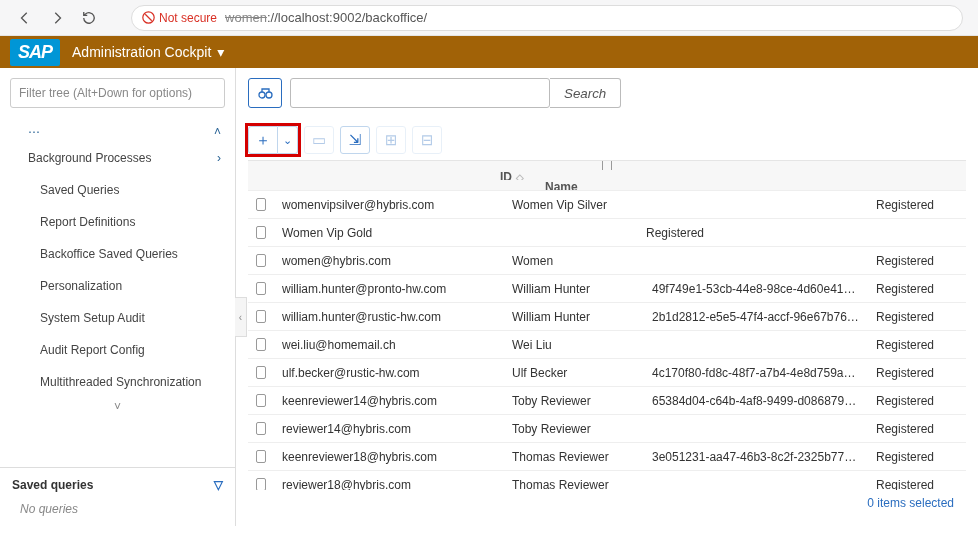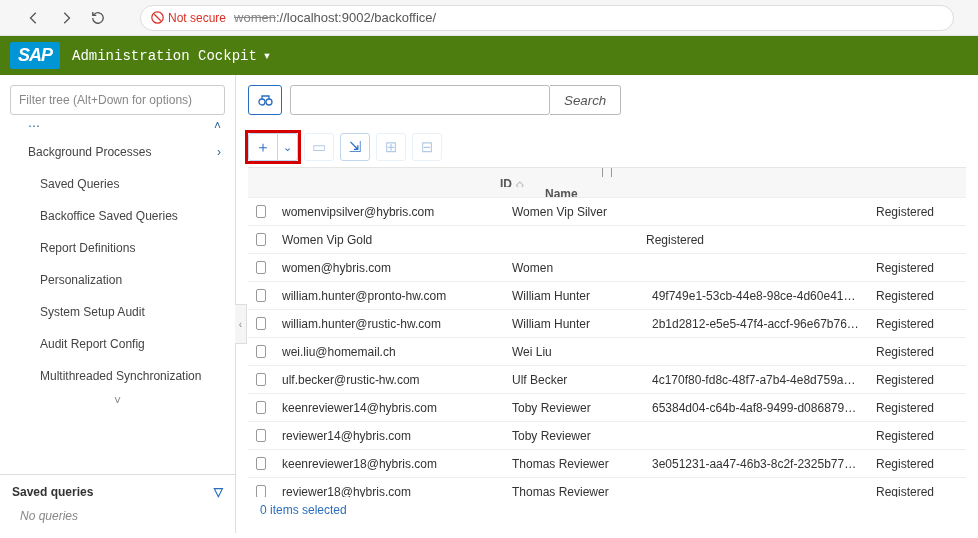--- a/index.html
+++ b/index.html
@@ -1,30 +1,30 @@
 <!DOCTYPE html>
 <html><head>
 <meta charset="utf-8">
 <style>
   * { margin: 0; padding: 0; box-sizing: border-box; }
   body { font-family: Arial, sans-serif; font-size: 12px; color: #333; background: #fff; width: 978px; height: 538px; overflow: hidden; }
-  .browser-bar { height: 36px; background: #f6f6f7; border-bottom: 1px solid #e5e5e5; display: flex; align-items: center; padding: 0 24px; gap: 12px; }
+  .browser-bar { height: 36px; background: #f6f6f7; border-bottom: 1px solid #e5e5e5; display: flex; align-items: center; padding: 0 15px; gap: 12px; }
   .nav-btn { width: 20px; height: 20px; display: flex; align-items: center; justify-content: center; color: #555; cursor: pointer; }
   .nav-btn svg { width: 14px; height: 14px; }
   .addr-wrapper { flex: 1; display: flex; align-items: center; background: #fff; border: 1px solid #ddd; border-radius: 16px; height: 26px; padding: 0 10px; gap: 8px; margin-left: 20px; }
   .warn { display: flex; align-items: center; gap: 4px; color: #d93025; font-size: 12px; }
   .warn svg { width: 13px; height: 13px; }
   .strike { text-decoration: line-through; color: #888; }
   .url { color: #555; font-size: 13px; }
-  .header { height: 39px; background: #4d7c0f; color: #fff; display: flex; align-items: center; padding: 0 10px; }
+  .header { height: 32px; background: #a16207; color: #fff; display: flex; align-items: center; padding: 0 10px; }
   .logo { font-weight: bold; font-size: 18px; background: #0096d6; padding: 3px 8px; border-radius: 2px; font-style: italic; letter-spacing: -1px; }
-  .cockpit { margin-left: 12px; font-size: 14px; display: flex; align-items: center; gap: 6px; font-family: Liberation Mono, monospace; }
+  .cockpit { margin-left: 12px; font-size: 14px; display: flex; align-items: center; gap: 6px; }
   .main { display: flex; height: calc(100% - 80px); }
   .sidebar { width: 236px; border-right: 1px solid #ddd; display: flex; flex-direction: column; position: relative; }
-  .filter { margin: 10px 10px 1px; border: 1px solid #ccc; border-radius: 3px; height: 30px; padding: 0 8px; font-size: 12px; color: #888; display: flex; align-items: center; }
+  .filter { margin: 10px 10px 14px; border: 1px solid #ccc; border-radius: 3px; height: 30px; padding: 0 8px; font-size: 12px; color: #888; display: flex; align-items: center; }
   .tree { flex: 1; overflow-y: auto; position: relative; }
   .collapse-row { display: flex; align-items: center; justify-content: space-between; height: 20px; padding: 0 14px 0 28px; color: #2a6496; }
   .tree-item { display: flex; align-items: center; justify-content: space-between; height: 32px; padding: 0 14px 0 28px; cursor: pointer; color: #444; }
   .tree-item.active { background: #e8f4fd; color: #333; position: relative; }
   .tree-item.active::after { content:""; position:absolute; bottom:-1px; left:10px; right:10px; height:2px; background:#427cbf; }
   .tree-item.lvl2 { padding-left: 40px; }
   .saved-section { border-top: 1px solid #ddd; padding: 10px 12px; }
   .saved-head { display: flex; justify-content: space-between; align-items: center; font-weight: bold; color: #333; }
   .saved-empty { margin-top: 10px; color: #888; font-style: italic; margin-left: 8px; }
   .collapse-tab { position: absolute; right: -12px; top: 50%; width: 12px; height: 40px; background: #f5f5f5; border: 1px solid #ddd; border-left: none; display: flex; align-items: center; justify-content: center; font-size:10px; color:#888; cursor:pointer; }
@@ -46,21 +46,21 @@
   .thead, .trow { display:flex; align-items:center; height:28px; border-bottom:1px solid #eee; }
   .thead { background:#f7f7f7; font-weight:bold; color:#555; height:30px;flex-direction:column;}
   .cell { padding: 0 8px; overflow:hidden; white-space:nowrap; text-overflow:ellipsis; }
   .c-chk { width:26px; display:flex;align-items:center;justify-content:center;}
   .c-id { width:230px; }
   .c-name { width:140px; }
   .c-cust { width:224px; }
   .c-type { flex:1; }
   .sort{color:#bbb;margin-left:4px;font-size:10px;}
   .chk { width:13px;height:13px;border:1px solid #999;border-radius:2px;display:inline-block;}
-  .footer { padding: 6px 12px; color:#2a6dbf; font-size:12px;}
+  .footer { padding: 6px 12px; color:#2a6dbf; font-size:12px;text-align:right;}
   .sidebar ::-webkit-scrollbar{width:8px;}
 </style>
 </head>
 <body>
 
 <div class="browser-bar">
   <div class="nav-btn">
     <svg viewBox="0 0 16 16">
         <path d="M10 2 4 8l6 6" fill="none" stroke="currentColor" stroke-width="1.5"></path>
       </svg>
@@ -111,24 +111,24 @@
       </div>
 
       <div class="tree-item">
         <span>Background Processes</span>
         <span style="color:#2a6496">›</span>
       </div>
       <div class="tree-item lvl2">
         <span>Saved Queries</span>
       </div>
       <div class="tree-item lvl2">
+        <span>Report Definitions</span>
+      </div>
+      <div class="tree-item lvl2">
         <span>Backoffice Saved Queries</span>
-      </div>
-      <div class="tree-item lvl2">
-        <span>Report Definitions</span>
       </div>
       <div class="tree-item lvl2">
         <span>Personalization</span>
       </div>
       <div class="tree-item lvl2">
         <span>System Setup Audit</span>
       </div>
       <div class="tree-item lvl2">
         <span>Audit Report Config</span>
       </div>

